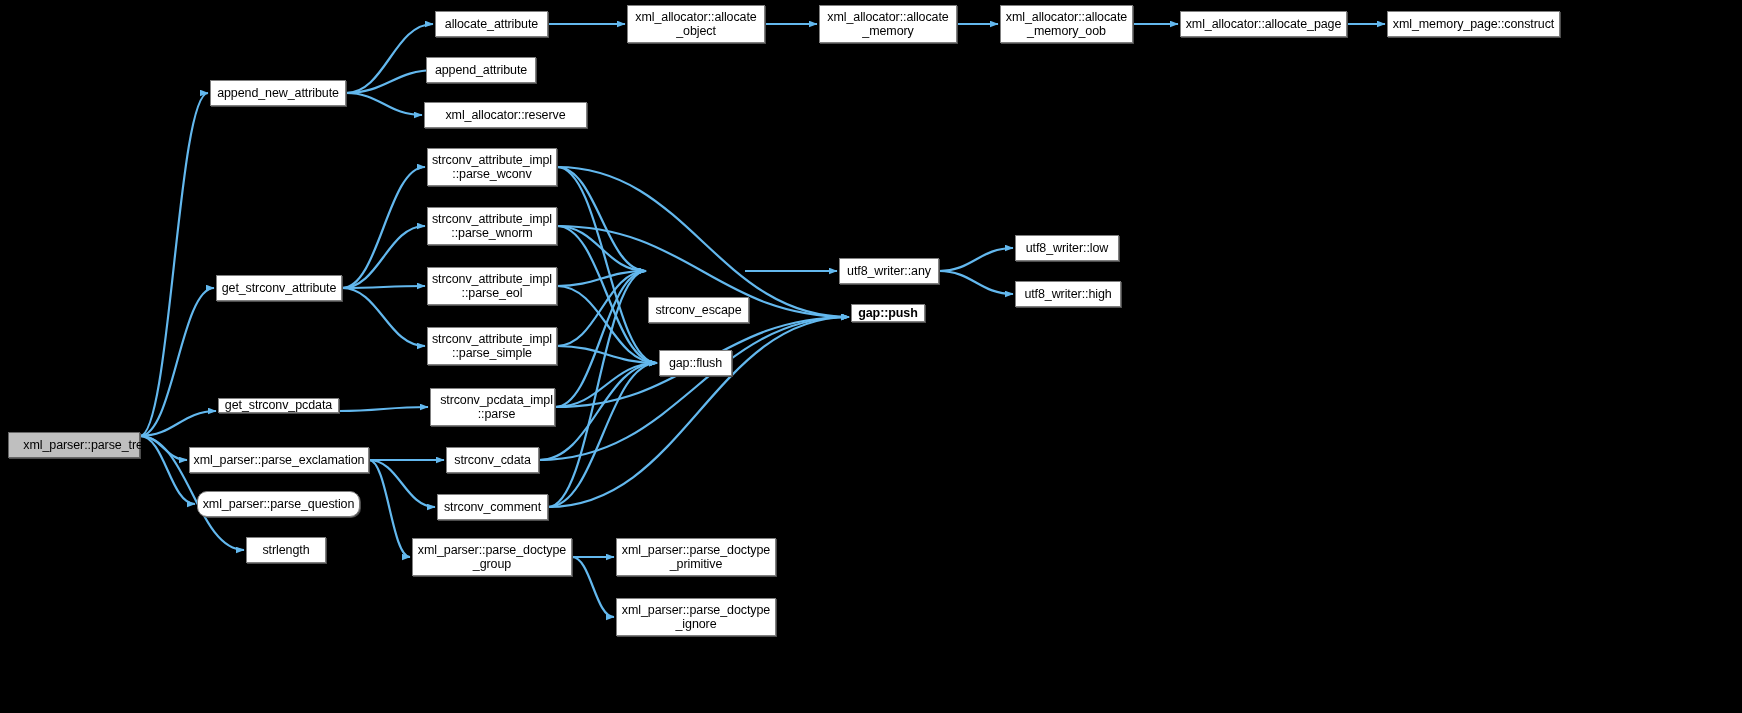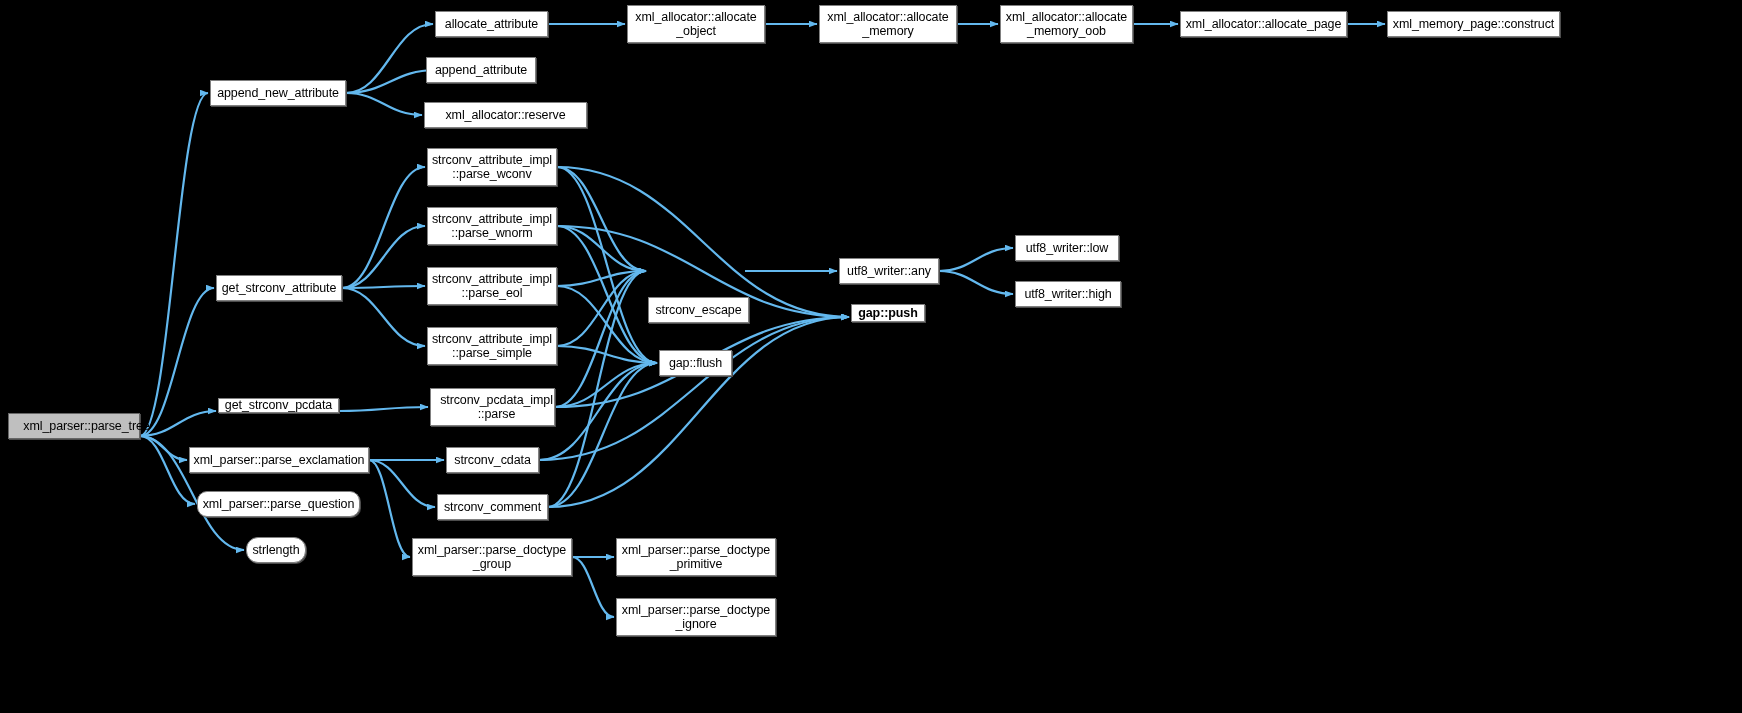--- a/index.html
+++ b/index.html
@@ -97,21 +97,21 @@
       <path d="M369,460 C402.75,460 410.25,460 444,460" stroke="#63B8EE" stroke-width="2.2" fill="none" marker-end="url(#arrow)"></path>
       <path d="M369,460 C398.7,460 405.3,507 435,507" stroke="#63B8EE" stroke-width="2.2" fill="none" marker-end="url(#arrow)"></path>
       <path d="M369,460 C387.45,460 391.55,557 410,557" stroke="#63B8EE" stroke-width="2.2" fill="none" marker-end="url(#arrow)"></path>
       <path d="M572,557 C590.9,557 595.1,557 614,557" stroke="#63B8EE" stroke-width="2.2" fill="none" marker-end="url(#arrow)"></path>
       <path d="M572,557 C590.9,557 595.1,617 614,617" stroke="#63B8EE" stroke-width="2.2" fill="none" marker-end="url(#arrow)"></path>
       <path d="M745,271 C786.4,271 795.6,271 837,271" stroke="#63B8EE" stroke-width="2.2" fill="none" marker-end="url(#arrow)"></path>
       <path d="M939,271 C972.3,271 979.7,248 1013,248" stroke="#63B8EE" stroke-width="2.2" fill="none" marker-end="url(#arrow)"></path>
       <path d="M939,271 C972.3,271 979.7,294 1013,294" stroke="#63B8EE" stroke-width="2.2" fill="none" marker-end="url(#arrow)"></path>
     </svg>
   <div id="node-layer">
-      <div class="node root" style="left: 8px; top: 413px; width: 132px; height: 26px; padding-left: 25px;">xml_parser::parse_tree</div>
+      <div class="node root" style="left: 8px; top: 432px; width: 132px; height: 26px; padding-left: 25px;">xml_parser::parse_tree</div>
       <div class="node" style="left: 210px; top: 80px; width: 136px; height: 26px;">append_new_attribute</div>
       <div class="node" style="left: 435px; top: 11px; width: 113px; height: 26px;">allocate_attribute</div>
       <div class="node" style="left: 426px; top: 57px; width: 110px; height: 26px;">append_attribute</div>
       <div class="node" style="left: 424px; top: 102px; width: 163px; height: 26px;">xml_allocator::reserve</div>
       <div class="node" style="left: 627px; top: 5px; width: 138px; height: 38px;">xml_allocator::allocate
 _object</div>
       <div class="node" style="left: 819px; top: 5px; width: 138px; height: 38px;">xml_allocator::allocate
 _memory</div>
       <div class="node" style="left: 1000px; top: 5px; width: 133px; height: 38px;">xml_allocator::allocate
 _memory_oob</div>
@@ -124,21 +124,21 @@
       <div class="node" style="left: 427px; top: 267px; width: 130px; height: 38px;">strconv_attribute_impl
 ::parse_eol</div>
       <div class="node" style="left: 427px; top: 327px; width: 130px; height: 38px;">strconv_attribute_impl
 ::parse_simple</div>
       <div class="node" style="left: 216px; top: 275px; width: 126px; height: 26px;">get_strconv_attribute</div>
       <div class="node" style="left: 218px; top: 398px; width: 121px; height: 15px;">get_strconv_pcdata</div>
       <div class="node" style="left: 430px; top: 388px; width: 125px; height: 38px; padding-left: 8px;">strconv_pcdata_impl
 ::parse</div>
       <div class="node" style="left: 189px; top: 447px; width: 180px; height: 26px;">xml_parser::parse_exclamation</div>
       <div class="node" style="left: 197px; top: 491px; width: 163px; height: 26px; border-radius: 10px;">xml_parser::parse_question</div>
-      <div class="node" style="left: 246px; top: 537px; width: 60px; height: 26px; border-radius: 12px;">strlength</div>
+      <div class="node" style="left: 246px; top: 537px; width: 80px; height: 26px;">strlength</div>
       <div class="node" style="left: 446px; top: 447px; width: 93px; height: 26px;">strconv_cdata</div>
       <div class="node" style="left: 437px; top: 494px; width: 111px; height: 26px;">strconv_comment</div>
       <div class="node" style="left: 412px; top: 538px; width: 160px; height: 38px;">xml_parser::parse_doctype
 _group</div>
       <div class="node" style="left: 616px; top: 538px; width: 160px; height: 38px;">xml_parser::parse_doctype
 _primitive</div>
       <div class="node" style="left: 616px; top: 598px; width: 160px; height: 38px;">xml_parser::parse_doctype
 _ignore</div>
       <div class="node" style="left: 648px; top: 258px; width: 101px; height: 26px; margin-top: 39px;">strconv_escape</div>
       <div class="node" style="left: 659px; top: 350px; width: 73px; height: 26px;">gap::flush</div>

